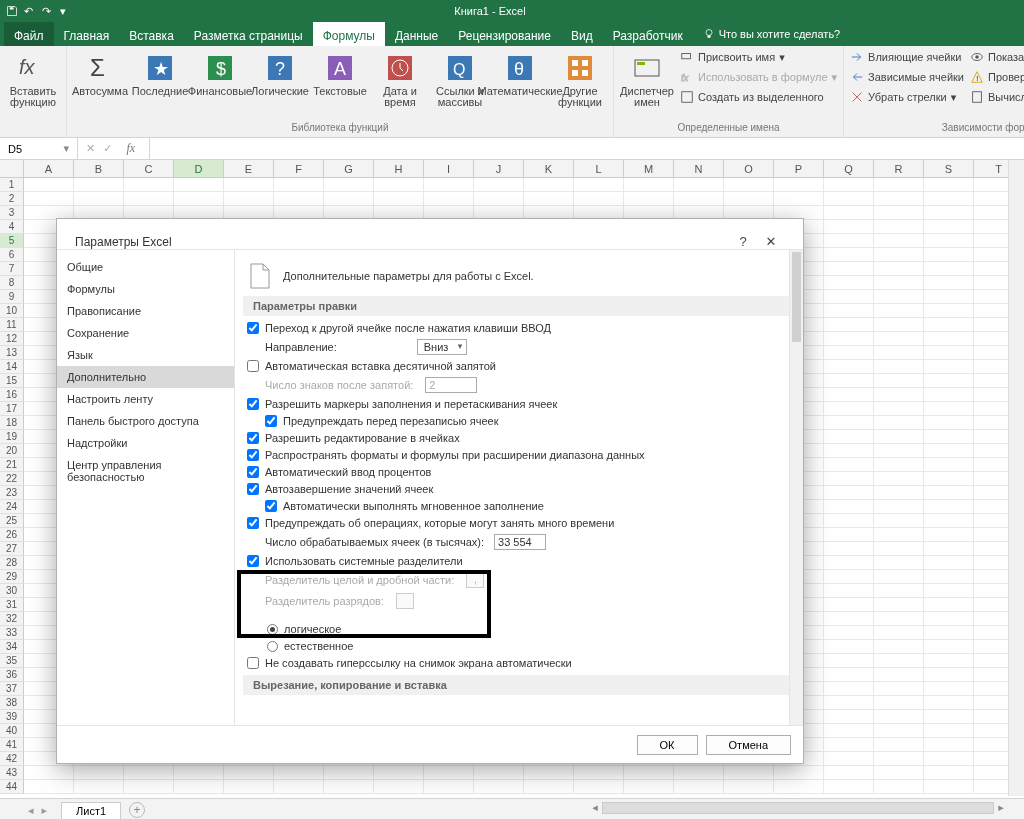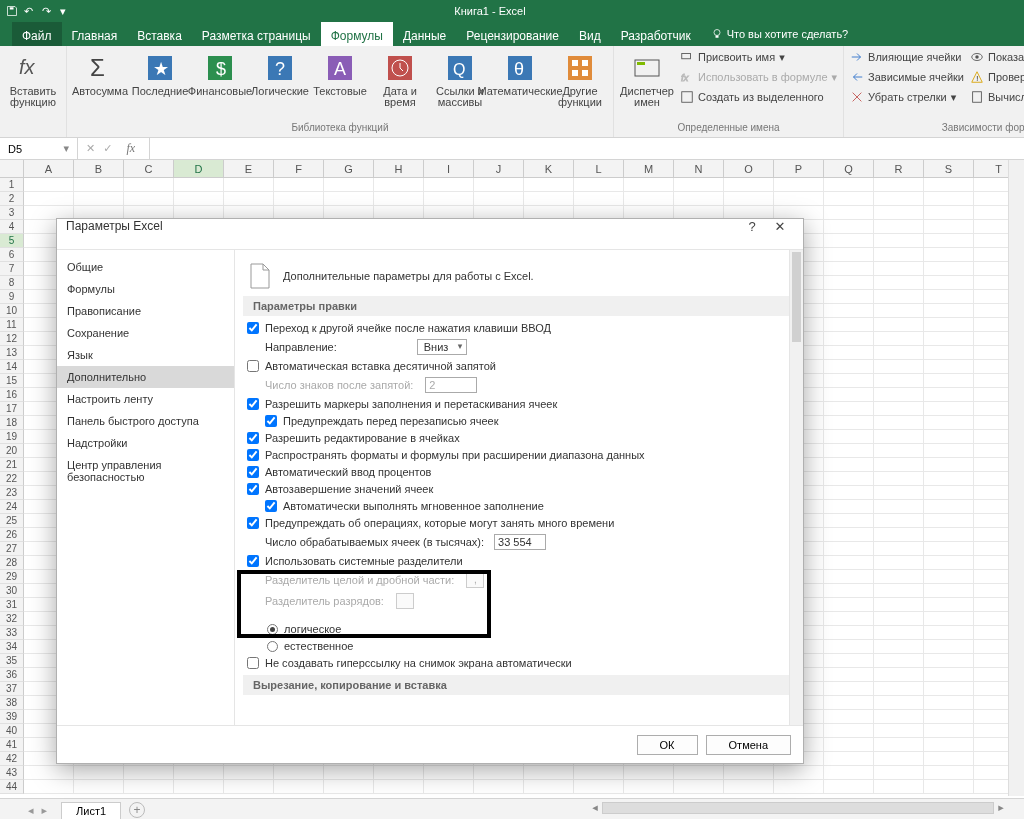--- a/index.html
+++ b/index.html
@@ -4,21 +4,21 @@
 <style>
 * { box-sizing: border-box; font-family: "Segoe UI", Tahoma, Arial, sans-serif; }
 html, body { margin: 0; padding: 0; width: 1024px; height: 819px; overflow: hidden; background: #fff; }
 
 .titlebar { height: 22px; background: #217346; display: flex; align-items: center; padding: 0 6px; color: #fff; font-size: 11px; }
 .titlebar .left { display: flex; gap: 6px; align-items: center; }
 .titlebar .left svg, .titlebar .left .g { width: 12px; height: 12px; fill: #fff; }
 .titlebar .title { flex: 1; text-align: center; }
 .titlebar .right { width: 110px; text-align: right; }
 
-.menubar { height: 24px; background: #217346; display: flex; align-items: stretch; color: #fff; font-size: 12px; padding-left: 12px; }
+.menubar { height: 24px; background: #217346; display: flex; align-items: stretch; color: #fff; font-size: 12px; padding-left: 4px; }
 .menutab { padding: 4px 10px 0; line-height: 20px; cursor: default; }
 .menutab.file { background: #1a5b38; }
 .menutab.active { background: #fff; color: #217346; font-weight: 400; }
 .tellme { display: flex; align-items: center; gap: 4px; margin-left: 10px; font-size: 11px; }
 .tellme svg { width: 12px; height: 12px; fill: #fff; }
 
 .ribbon { height: 92px; background: #f1f1f1; border-bottom: 1px solid #d4d4d4; display: flex; font-size: 11px; color: #444; }
 .rgroup { border-right: 1px solid #e1e1e1; padding: 2px 6px; display: flex; flex-direction: column; justify-content: space-between; }
 .rgroup-body { display: flex; gap: 6px; align-items: flex-start; }
 .rgroup-label { text-align: center; color: #777; font-size: 10px; padding-bottom: 2px; }
@@ -55,21 +55,21 @@
 .sheettabs .navbtn { color: #999; padding: 0 4px; }
 .sheettab { background: #fff; border: 1px solid #ccc; border-bottom: none; padding: 2px 14px; font-size: 11px; }
 .addsheet { margin-left: 8px; width: 16px; height: 16px; border: 1px solid #bbb; border-radius: 50%; display: flex; align-items: center; justify-content: center; color: #888; font-size: 12px; line-height: 1; }
 .scrolltrack { position: absolute; right: 0; bottom: 23px; width: 16px; top: 160px; background: #f1f1f1; border-left: 1px solid #ddd; }
 .hscroll { position: absolute; bottom: 0; right: 16px; height: 23px; width: 420px; display: flex; align-items: center; }
 .hscroll .thumb { flex: 1; height: 12px; background: #ddd; border: 1px solid #ccc; }
 .hscroll .arr { width: 14px; text-align: center; color: #888; }
 
 
 .dialog { position: absolute; left: 56px; top: 218px; width: 748px; height: 546px; background: #fff; border: 1px solid #b0b0b0; box-shadow: 0 6px 24px rgba(0,0,0,.35); display: flex; flex-direction: column; font-size: 11px; color: #333; }
-.dlg-title { height: 30px; display: flex; align-items: flex-start; padding: 0 9px; }
+.dlg-title { height: 30px; display: flex; align-items: flex-end; padding: 0 18px; }
 .dlg-title .t { flex: 1; font-size: 12px; }
 .dlg-title .ctl { width: 28px; text-align: center; color: #444; font-size: 13px; }
 .dlg-body { flex: 1; display: flex; border-top: 1px solid #e5e5e5; }
 .dlg-nav { width: 178px; border-right: 1px solid #e5e5e5; padding-top: 6px; }
 .dlg-nav .ni { padding: 5px 10px; }
 .dlg-nav .ni.sel { background: #d9d9d9; }
 .dlg-main { flex: 1; position: relative; overflow: hidden; }
 .dlg-head { display: flex; align-items: center; gap: 10px; padding: 12px 12px 6px; }
 .dlg-head svg { width: 26px; height: 28px; }
 .dlg-section { background: #f0f0f0; padding: 4px 10px; font-weight: 600; color: #666; margin-left: 8px; }

